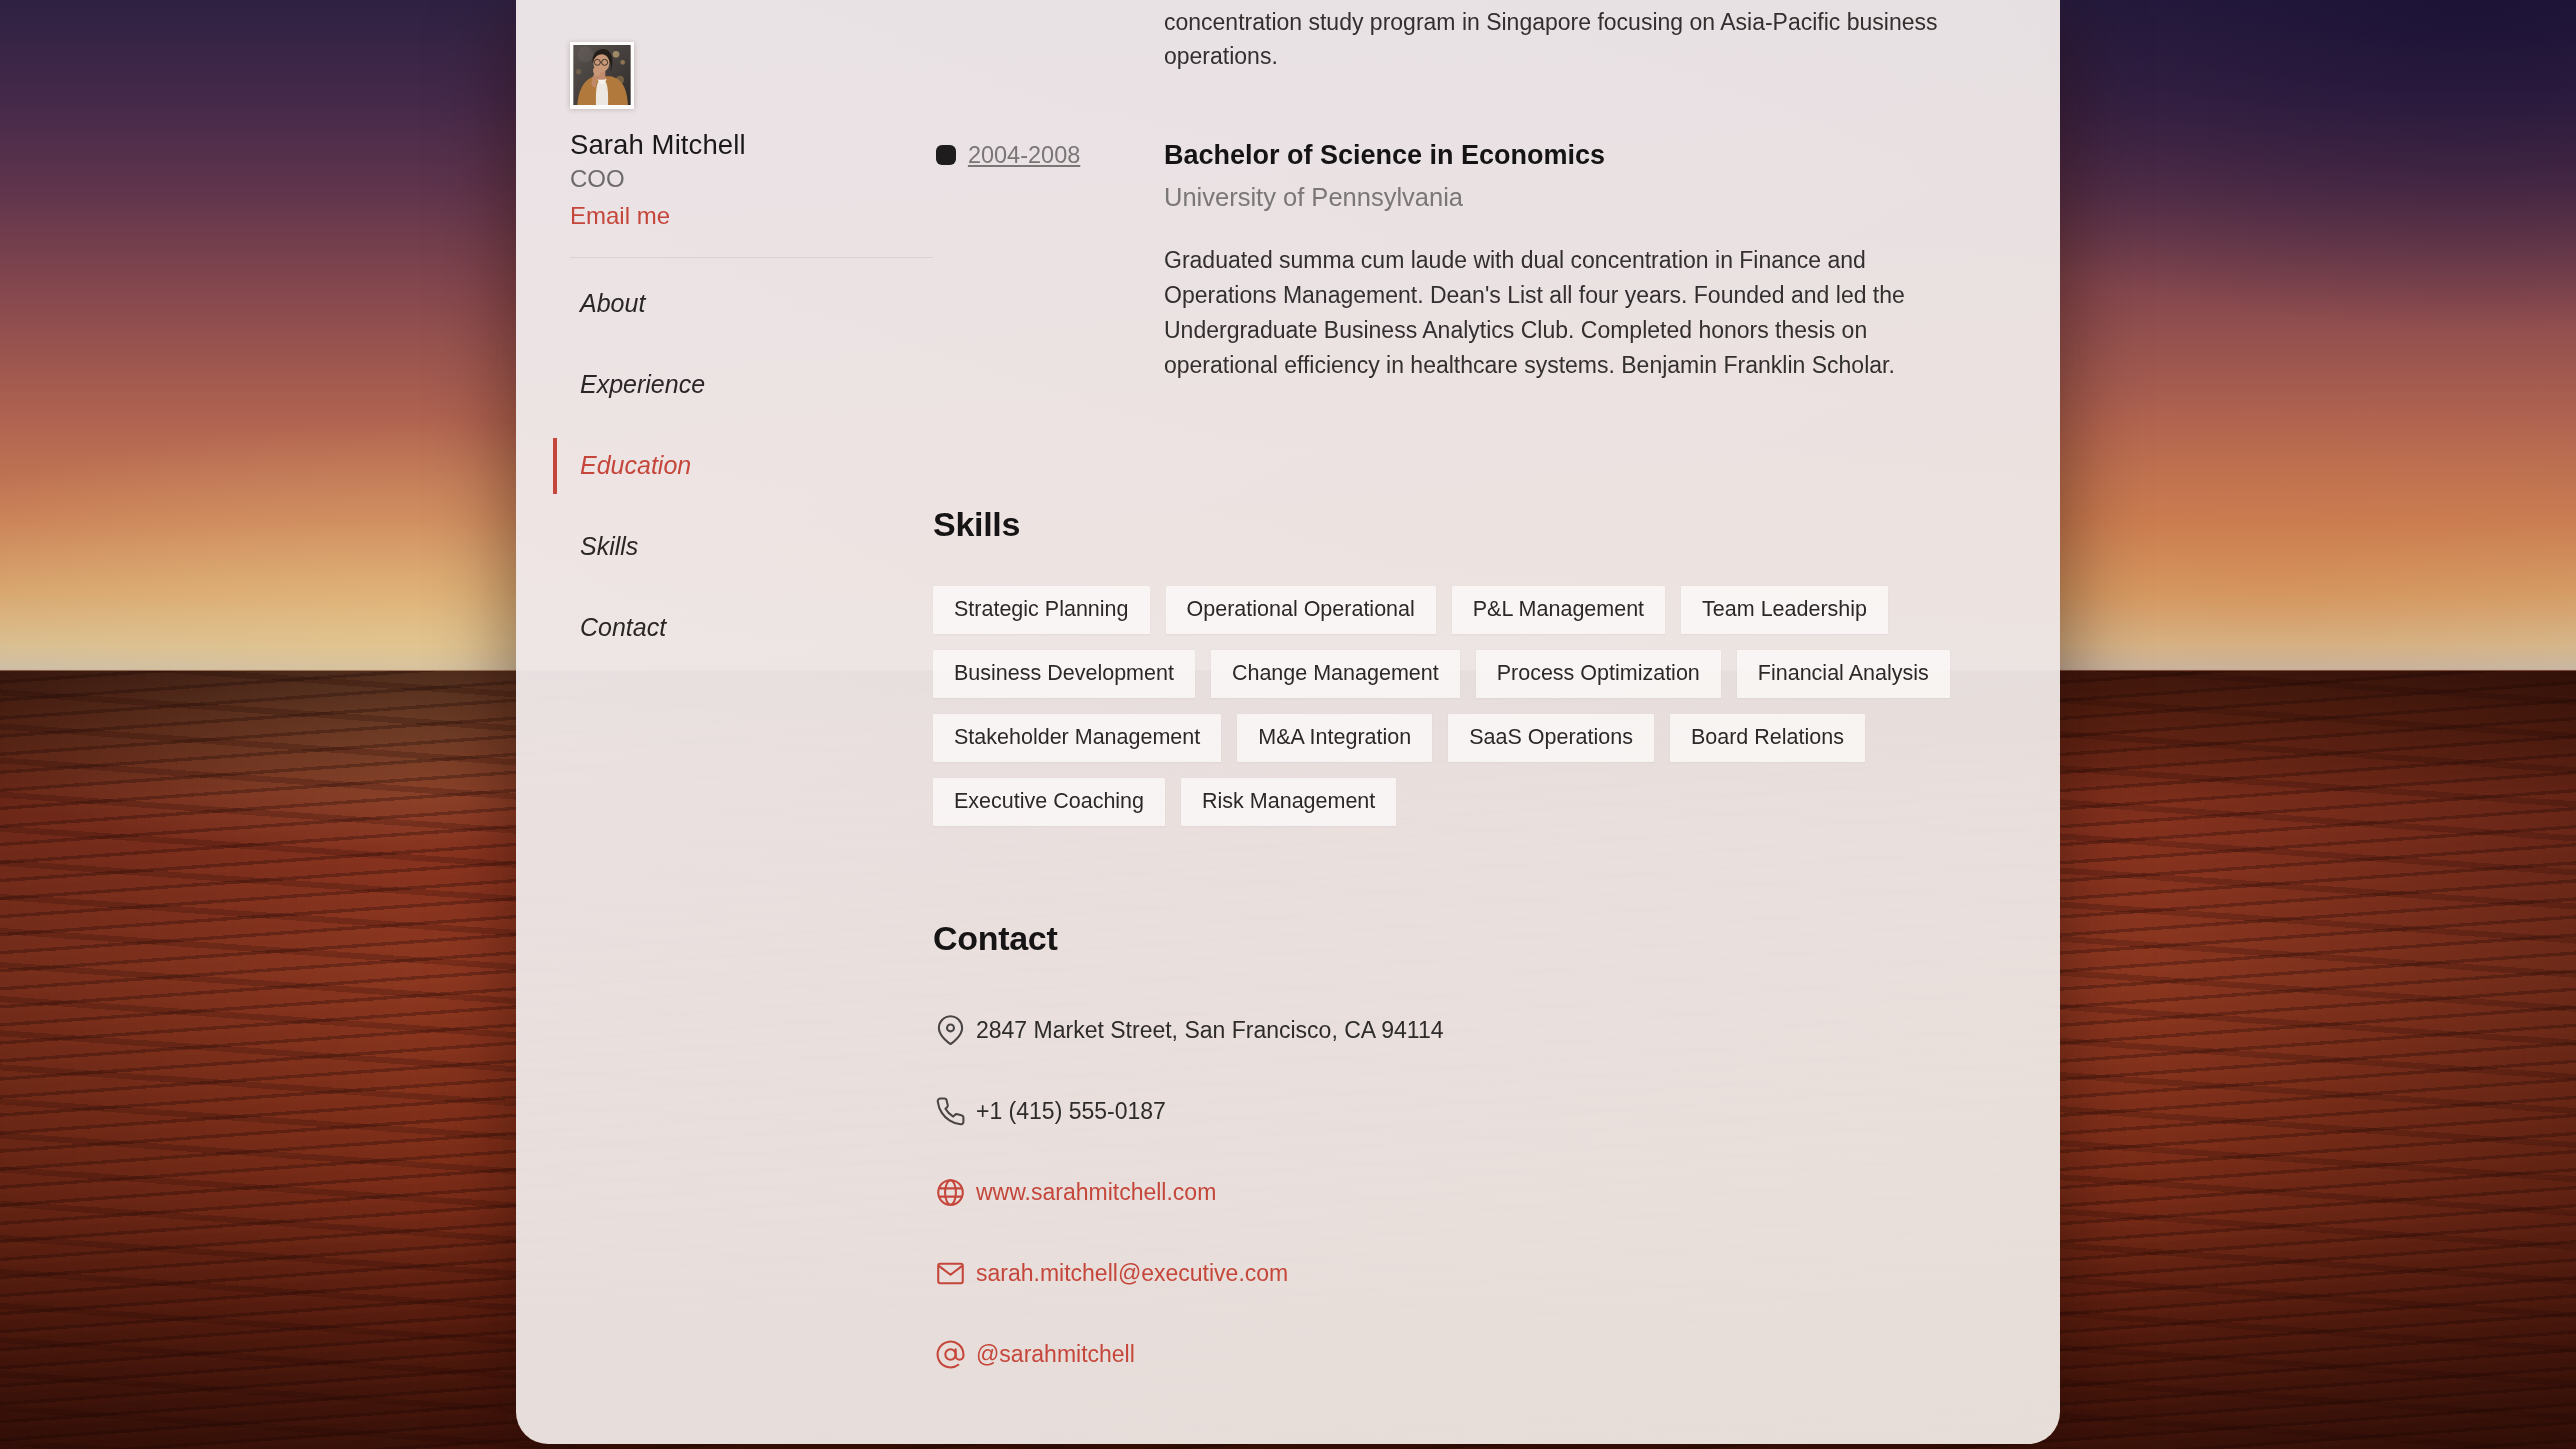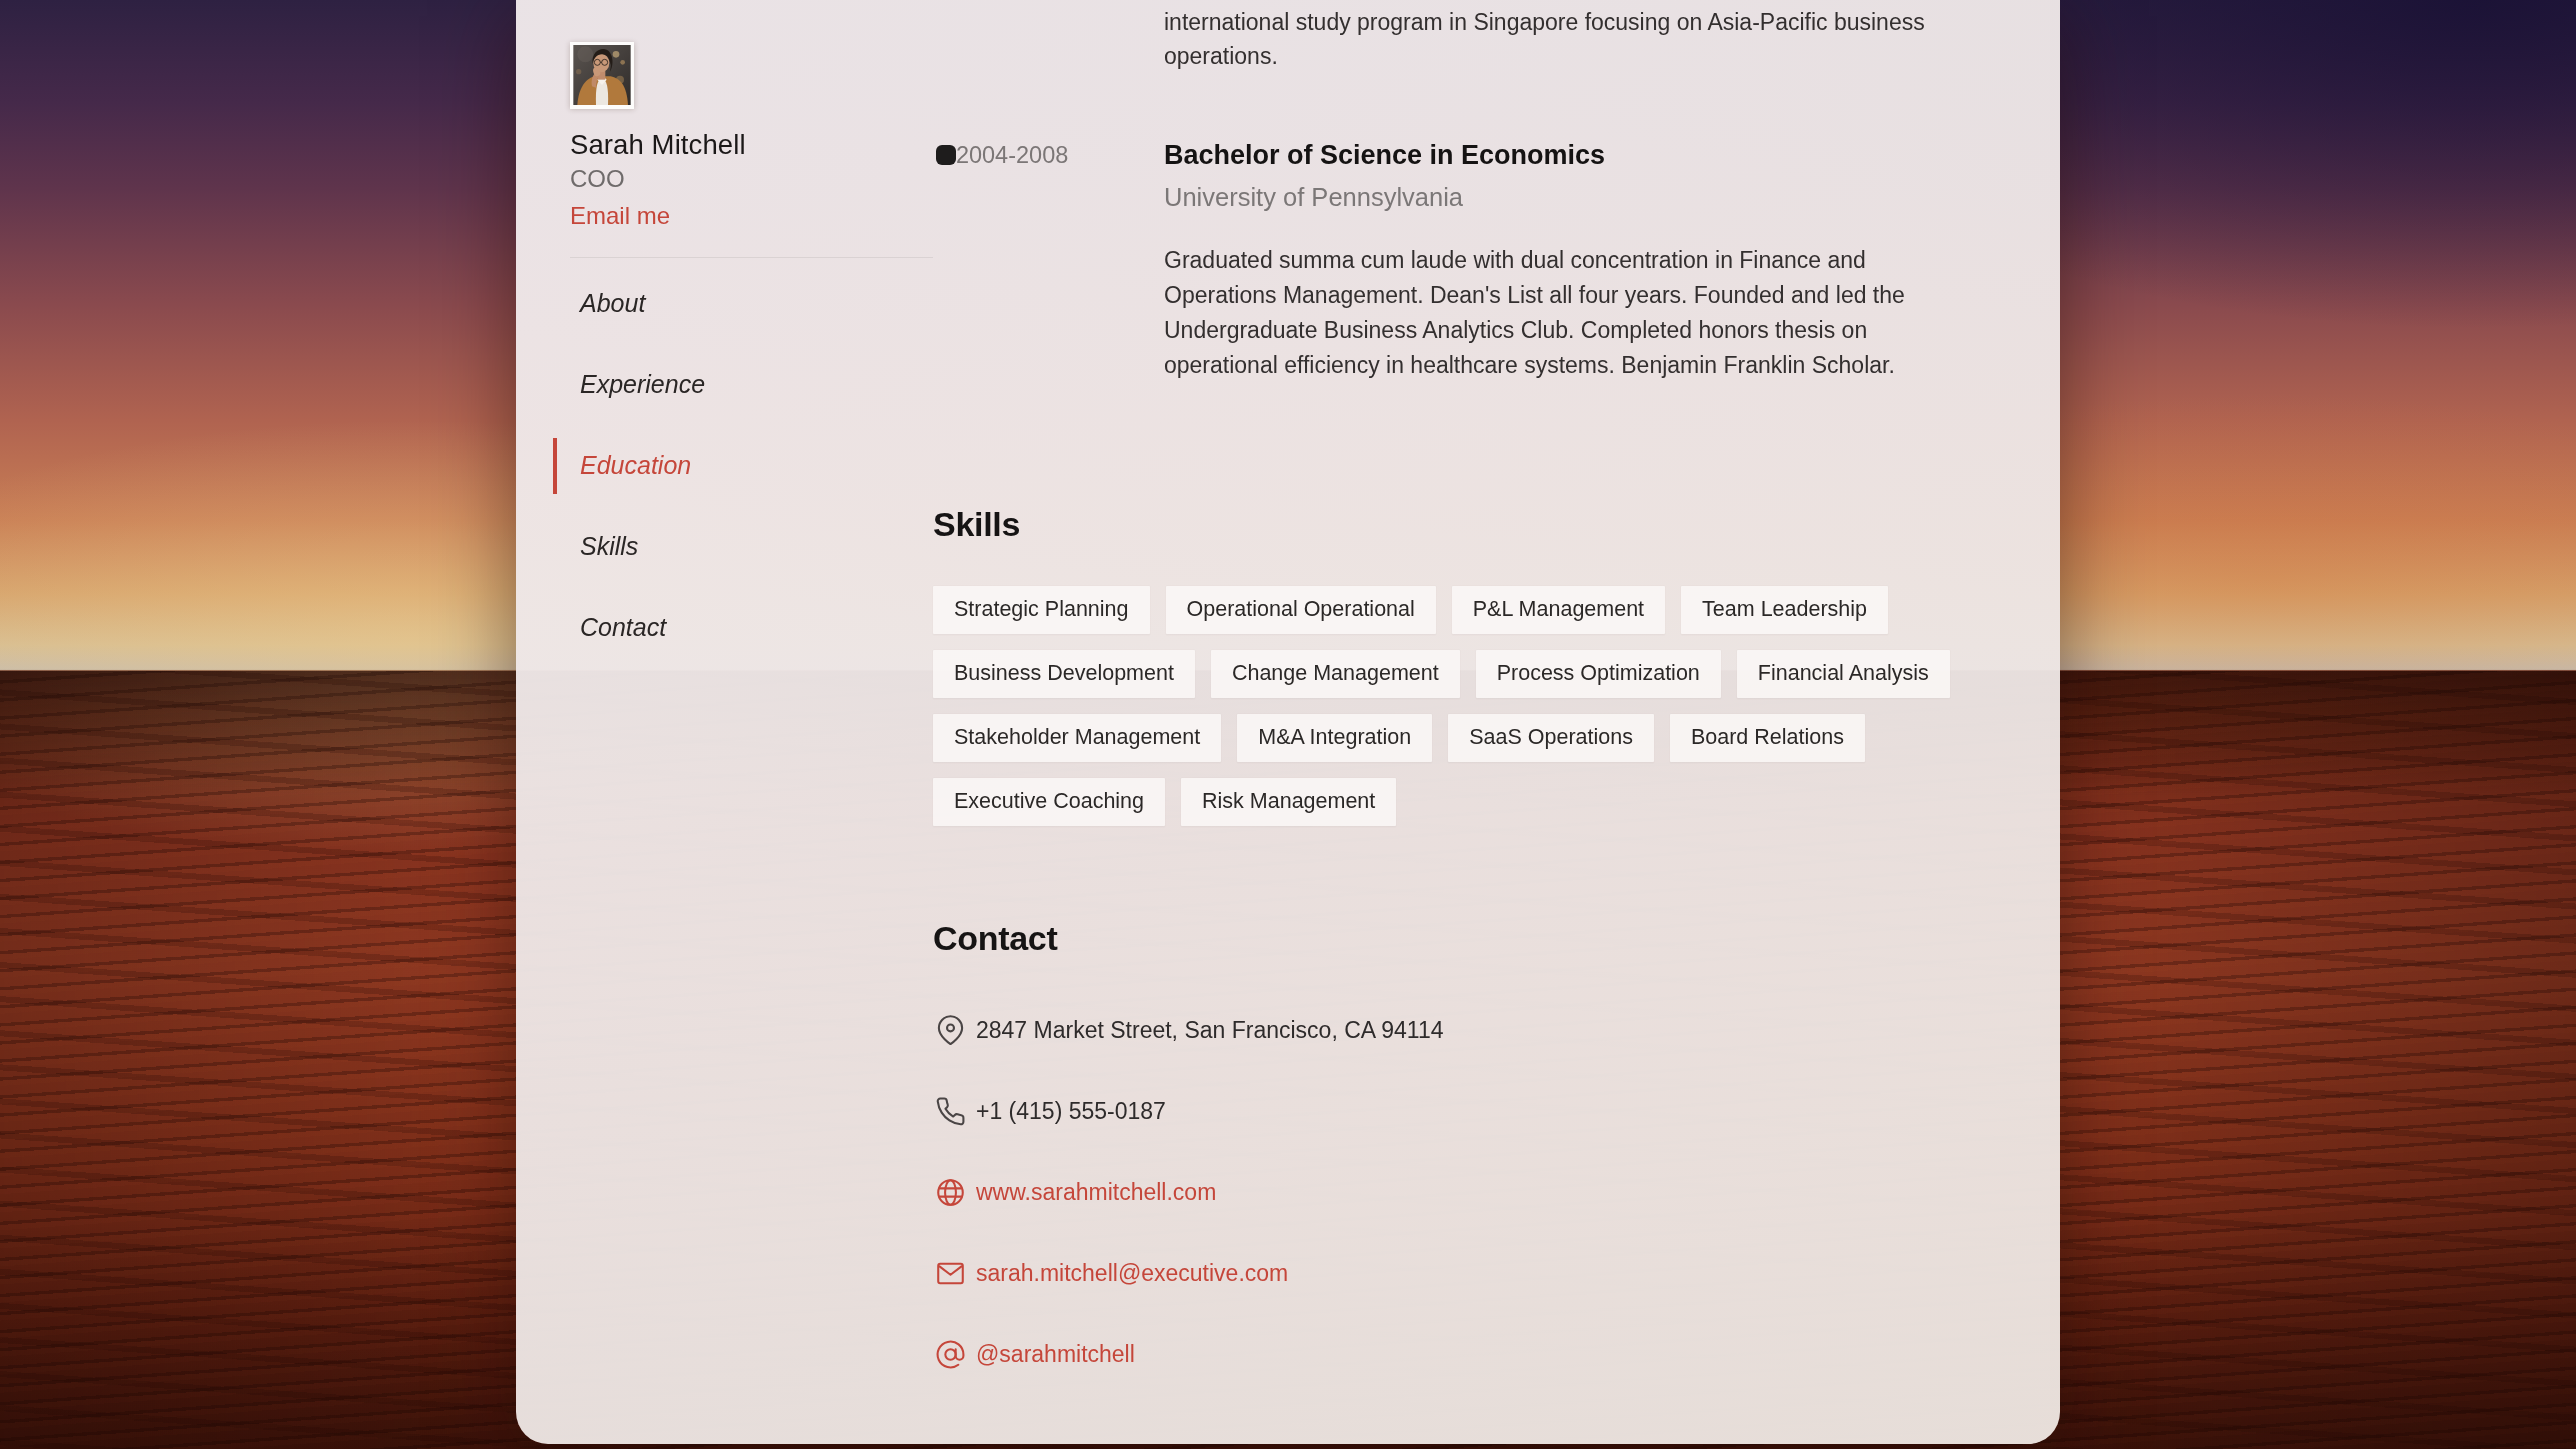--- a/index.html
+++ b/index.html
@@ -50,21 +50,21 @@
       transform:translateY(-50%); width:4px; height:56px; background:var(--accent); }
 
   
   .main { position:absolute; left:417px; top:0; width:1021px; color:#2e2a2a; }
   .partial-desc { margin-left:231px; padding-top:5.4px; width:815px;
       font-size:23px; line-height:34px; color:#332f2f; }
   .edu-entry { display:flex; margin-top:66px; }
   .entry-date { width:231px; display:flex; flex:0 0 231px; }
   .date-bullet { margin:6px 0 0 3.4px; width:19.5px; height:19.5px; border-radius:6px;
       background:#1e1c1c; flex:0 0 19.5px; }
-  .date-text { font-size:23.5px; line-height:32px; color:#7b7676; }
+  .date-text { margin-left:12px; font-size:23.5px; line-height:32px; color:#7b7676;text-decoration:underline; }
   .entry-body { width:815px; }
   .degree { font-size:27px; line-height:32px; font-weight:600; color:#151313; }
   .school { margin-top:9.4px; font-size:25.5px; line-height:32px; color:#7b7777; }
   .entry-desc { margin-top:30px; font-size:23px; line-height:35px; color:#332f2f; }
 
   h2.section-title { font-size:34px; line-height:40px; font-weight:700;
       color:#161414; letter-spacing:-0.3px; }
   .skills-title { margin-top:121px; }
   .chips { margin-top:42px; display:flex; flex-wrap:wrap; gap:16px 16px; width:1020px; }
   .chip { height:48px; display:flex; align-items:center; padding:0 21px;
@@ -143,21 +143,21 @@
           </li>
           <li>
             <span>Contact</span>
           </li>
         </ul>
     </nav>
   </aside>
 
   <main class="main">
 
-    <p class="partial-desc">international study program in Singapore focusing on Asia-Pacific business operations.</p>
+    <p class="partial-desc">concentration study program in Singapore focusing on Asia-Pacific business operations.</p>
 
     <section class="edu-entry">
       <div class="entry-date">
         <span class="date-bullet"></span>
         <span class="date-text">2004-2008</span>
       </div>
       <div class="entry-body">
         <h3 class="degree">Bachelor of Science in Economics</h3>
         <div class="school">University of Pennsylvania</div>
         <p class="entry-desc">Graduated summa cum laude with dual concentration in Finance and Operations Management. Dean's List all four years. Founded and led the Undergraduate Business Analytics Club. Completed honors thesis on operational efficiency in healthcare systems. Benjamin Franklin Scholar.</p>

